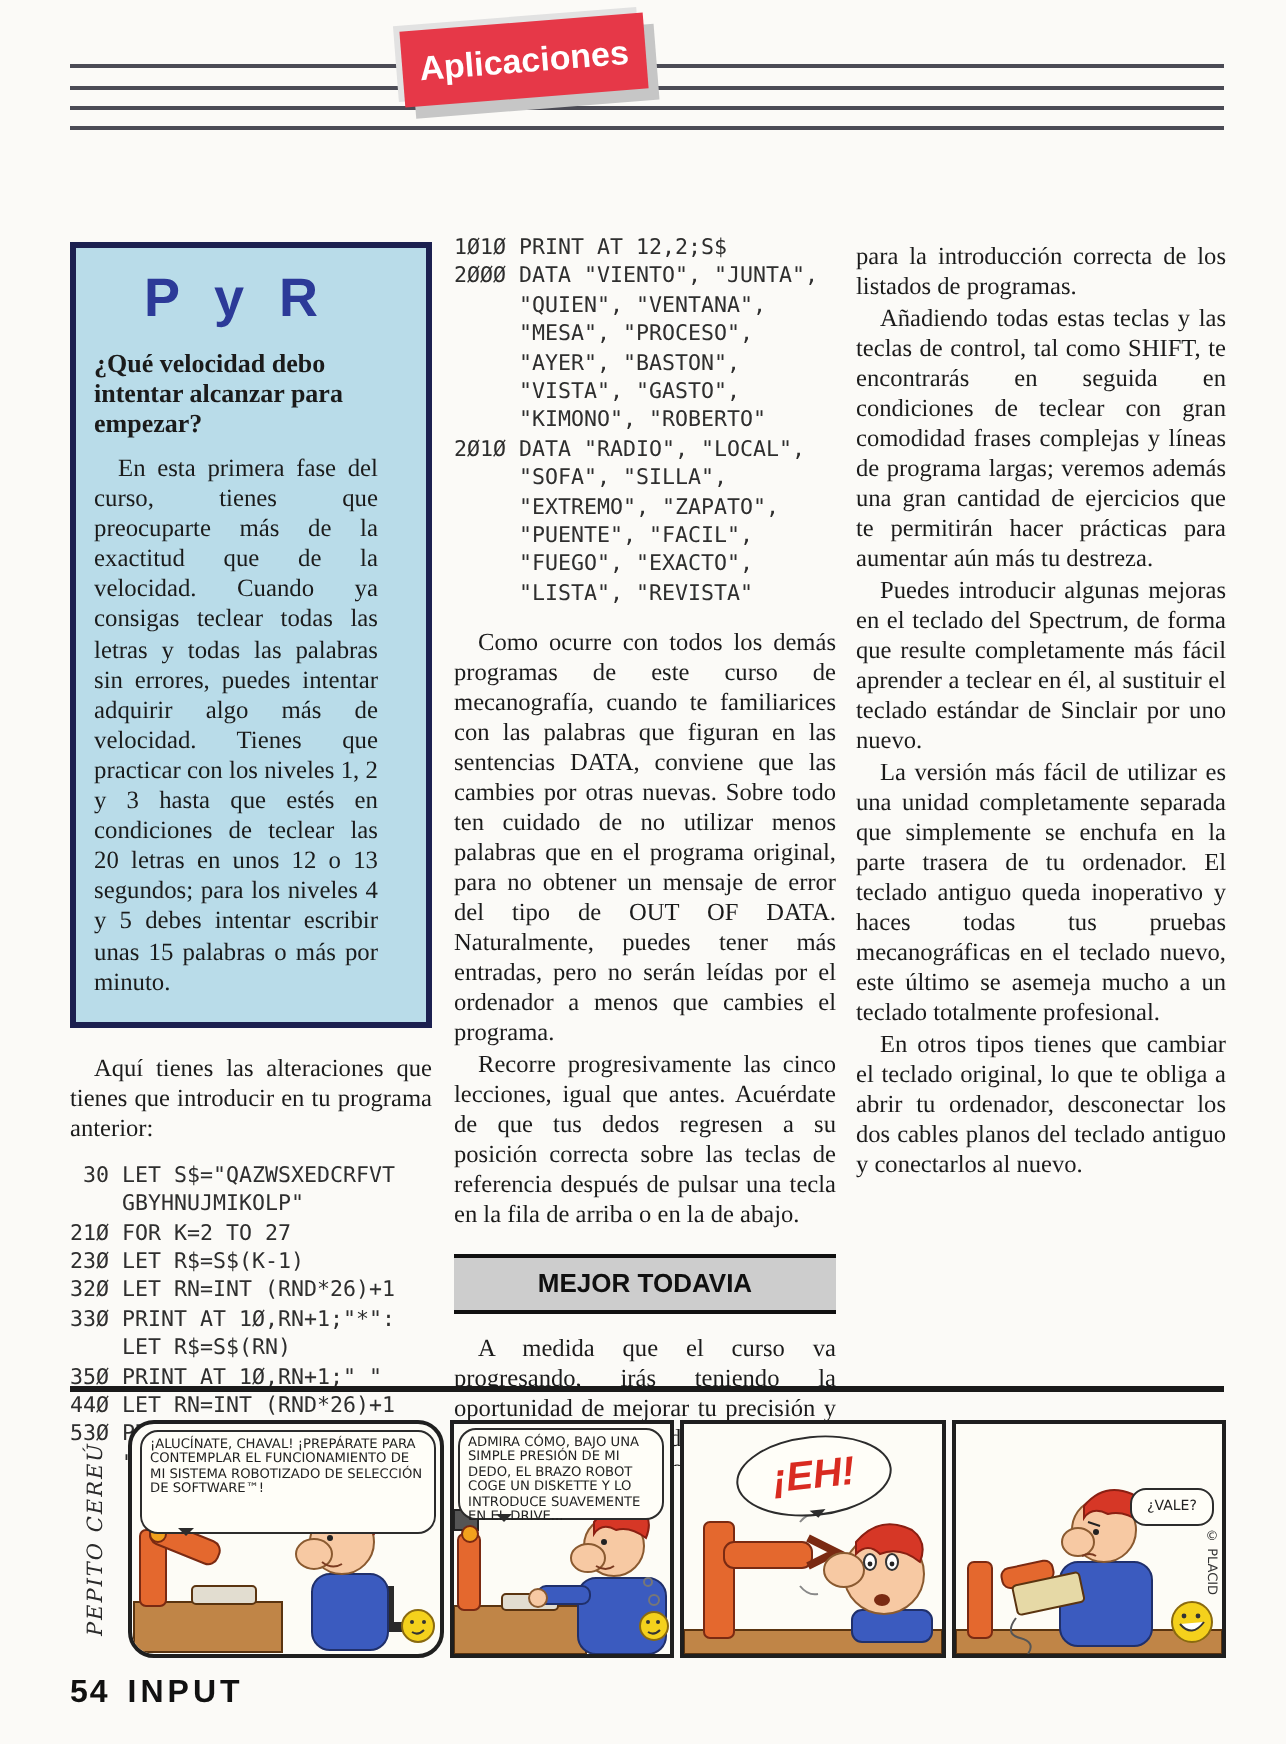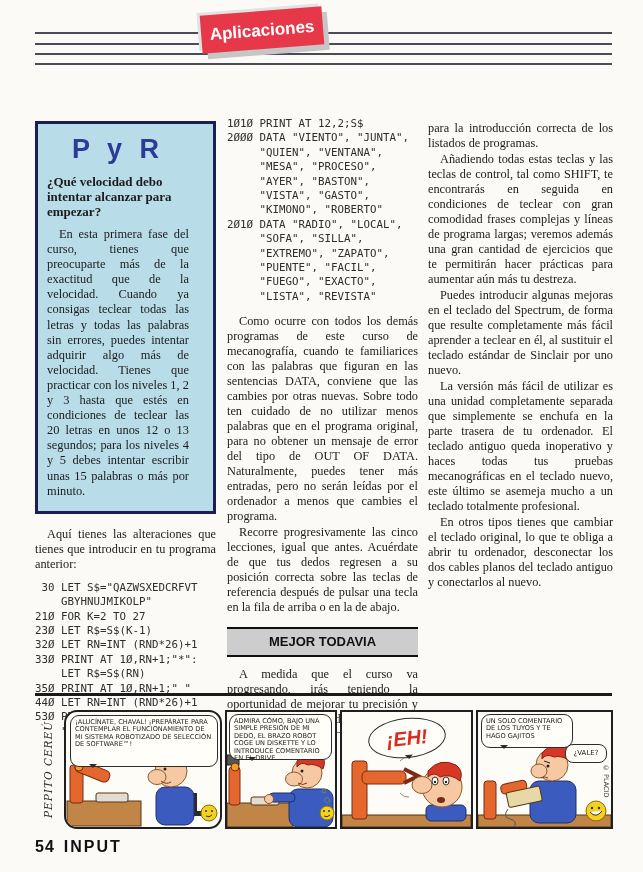--- a/index.html
+++ b/index.html
@@ -203,21 +203,21 @@
         <g>
           <circle cx="143" cy="98" r="8" fill="#f4d11c" stroke="#8a6a10"></circle>
           <circle cx="140" cy="96" r="1" fill="#333"></circle>
             <circle cx="146" cy="96" r="1" fill="#333"></circle>
           <path d="M140 101 Q143 103 146 100" stroke="#333" fill="none"></path>
         </g>
       </svg>
     </div>
 
     <div class="panel p2">
-      <div class="bubble b2">ADMIRA CÓMO, BAJO UNA SIMPLE PRESIÓN DE MI DEDO, EL BRAZO ROBOT COGE UN DISKETTE Y LO INTRODUCE COMENTARIO EN EL DRIVE...</div>
+      <div class="bubble b2">ADMIRA CÓMO, BAJO UNA SIMPLE PRESIÓN DE MI DEDO, EL BRAZO ROBOT COGE UN DISKETTE Y LO INTRODUCE SUAVEMENTE EN EL DRIVE...</div>
       <svg width="108" height="112" viewBox="0 0 108 112">
         <g>
           <rect x="0" y="88" width="66" height="24" fill="#c08547" stroke="#5a3410"></rect>
           <rect x="24" y="82" width="28" height="8" rx="2" fill="#e2ddd0" stroke="#5a3410"></rect>
         </g>
         <g>
           <rect x="2" y="52" width="11" height="38" rx="3" fill="#e4682e" stroke="#7a2a12"></rect>
           <rect x="0" y="40" width="12" height="10" fill="#555" stroke="#222"></rect>
           <circle cx="8" cy="52" r="4" fill="#f2a11d" stroke="#7a2a12"></circle>
         </g>
@@ -260,21 +260,20 @@
           <ellipse cx="93" cy="66" rx="3" ry="4" fill="#fff" stroke="#333"></ellipse>
             <circle cx="93" cy="67" r="1.2" fill="#222"></circle>
           <ellipse cx="104" cy="66" rx="3" ry="4" fill="#fff" stroke="#333"></ellipse>
             <circle cx="104" cy="67" r="1.2" fill="#222"></circle>
           <ellipse cx="99" cy="85" rx="4" ry="3" fill="#7a2a12"></ellipse>
         </g>
       </svg>
     </div>
 
     <div class="panel p4">
-      <div class="bubble b4">UN SOLO COMENTARIO DE LOS TUYOS Y TE HAGO GAJITOS</div>
       <div class="bubble b4b">¿VALE?</div>
       <div class="credit">© PLACID</div>
       <svg width="133" height="112" viewBox="0 0 133 112">
         <rect x="0" y="100" width="133" height="12" fill="#c08547" stroke="#5a3410"></rect>
         <rect x="6" y="66" width="12" height="38" rx="3" fill="#e4682e" stroke="#7a2a12"></rect>
         <g>
           <rect x="52" y="66" width="46" height="42" rx="9" fill="#3b5bbf" stroke="#20306b"></rect>
           <circle cx="74" cy="50" r="16" fill="#f7c9a3" stroke="#8a5a30"></circle>
           <ellipse cx="61" cy="56" rx="8" ry="7" fill="#f7c9a3" stroke="#8a5a30"></ellipse>
           <path d="M64 38 Q74 26 88 32 Q96 36 92 46 Q84 40 76 42 Q68 38 64 44 Z" fill="#d63726" stroke="#8a1f12"></path>

